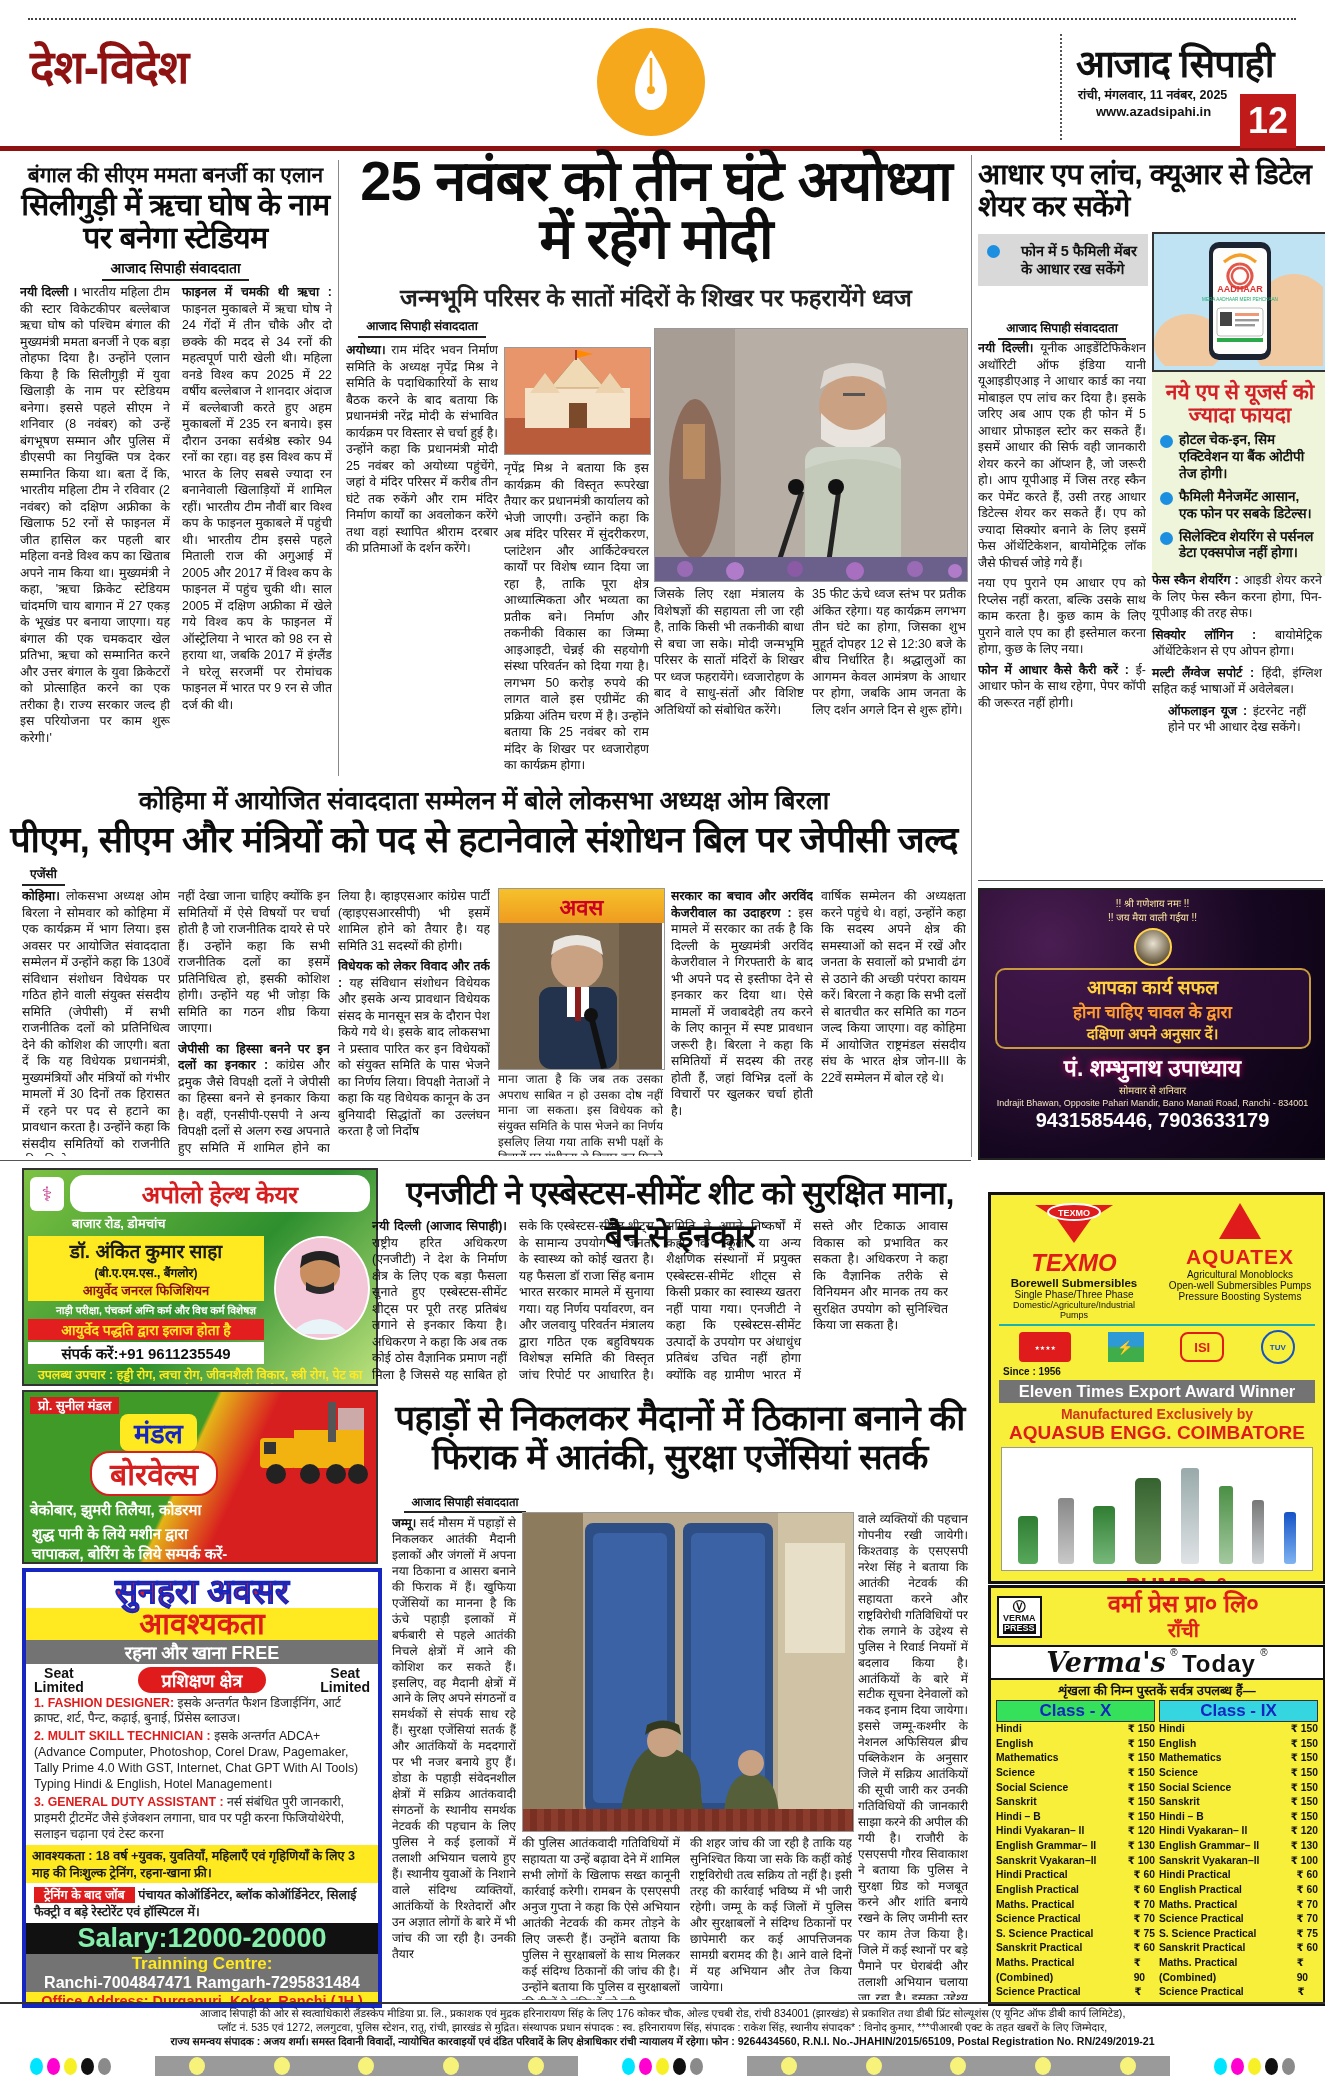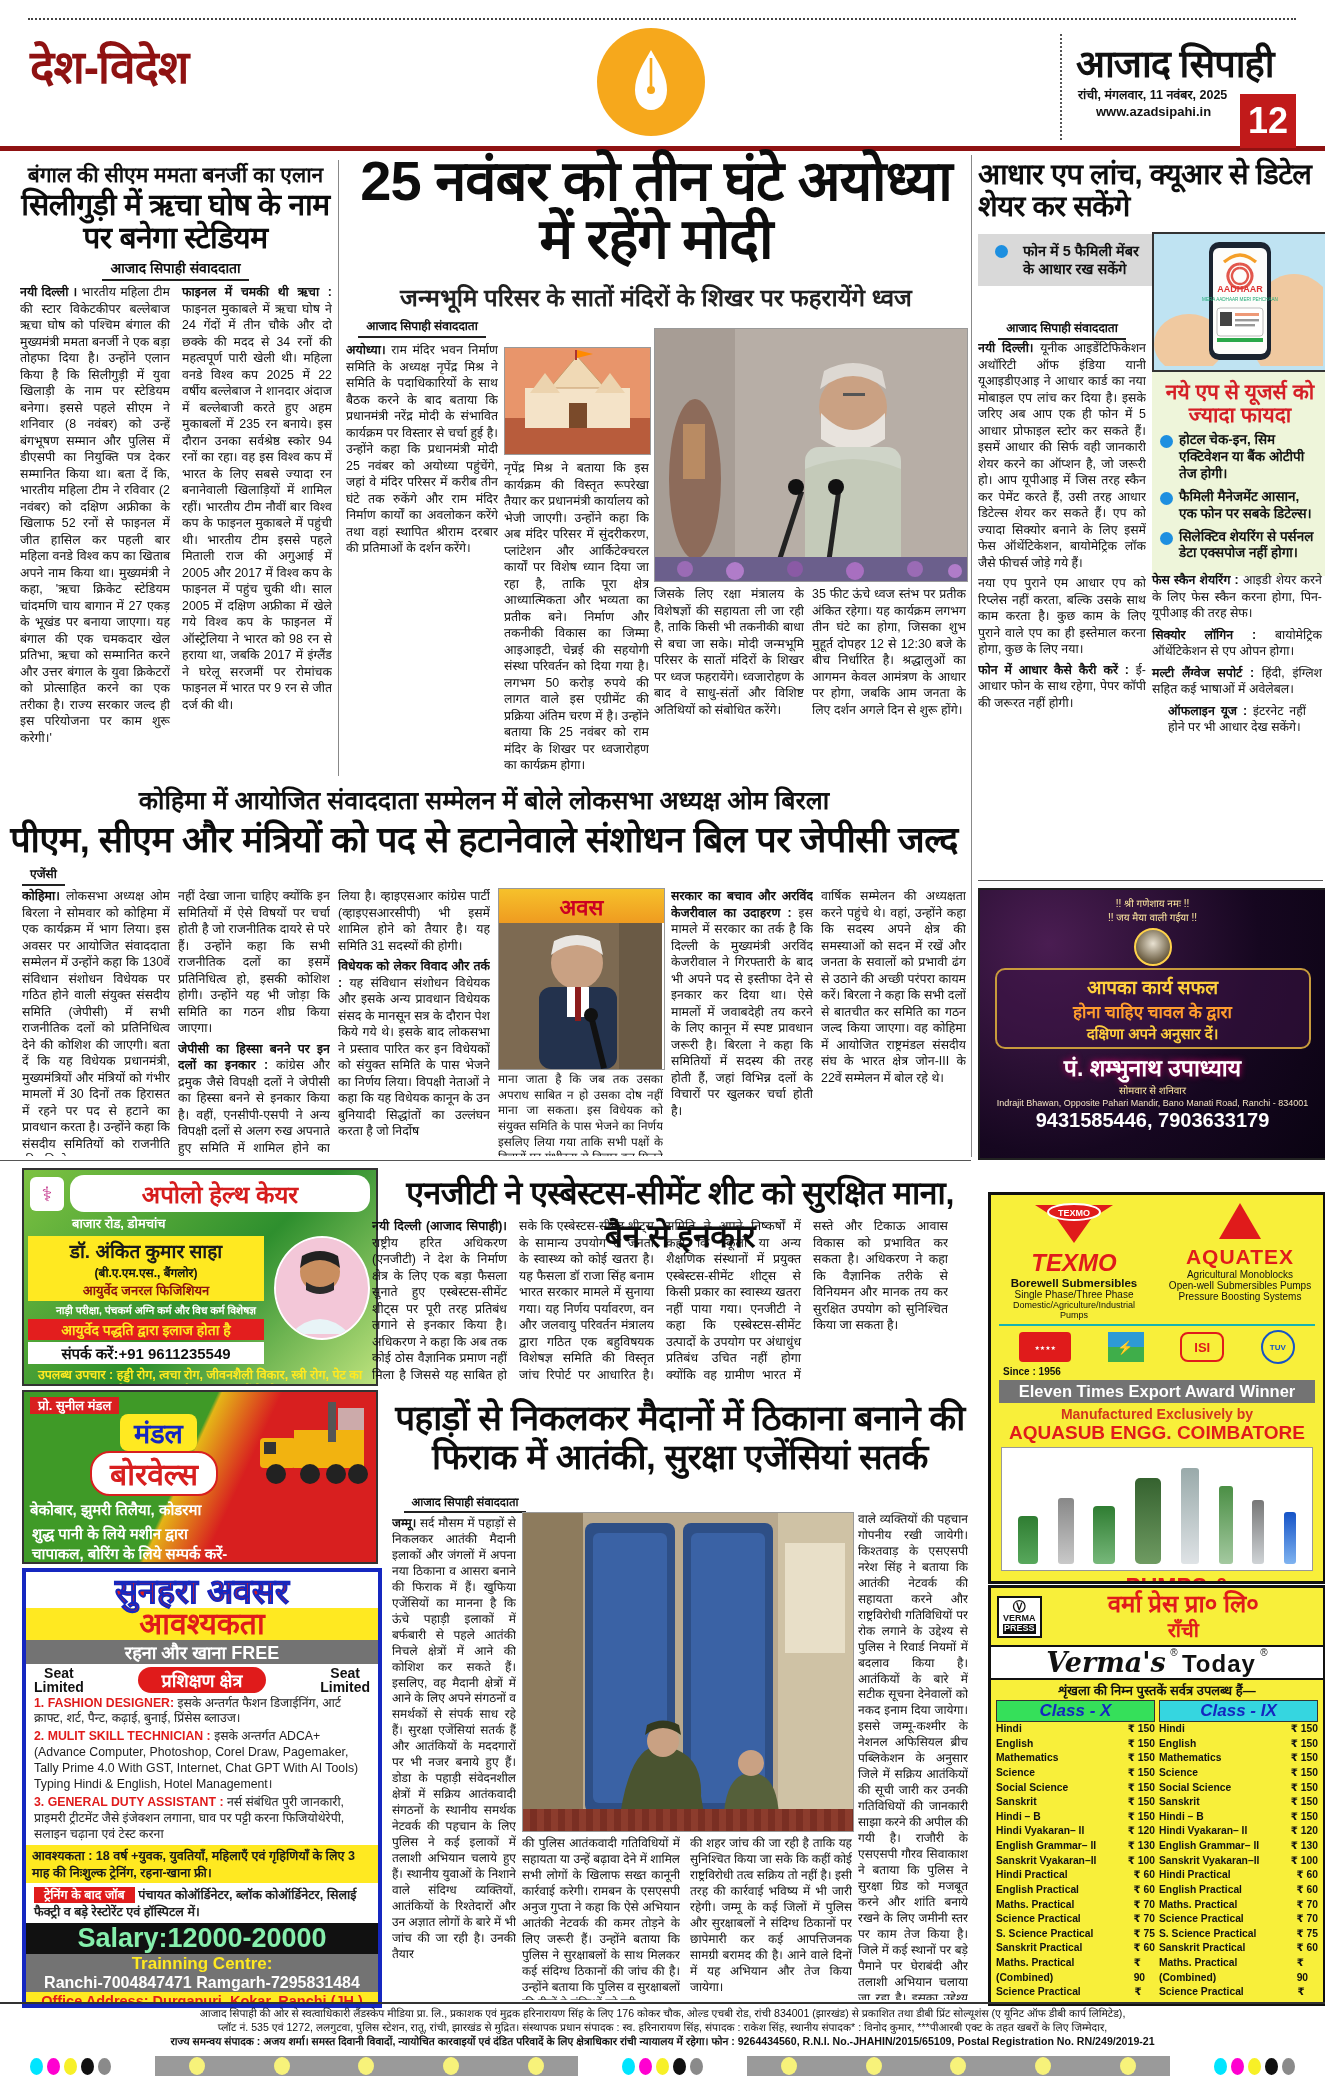--- a/index.html
+++ b/index.html
@@ -15,32 +15,32 @@
   .cols4{column-count:4;column-gap:12px;}
   .kicker{font-weight:bold;}
   .headline{font-weight:bold;color:#0d0d0d;letter-spacing:-0.5px;}
   .byline{font-weight:bold;font-size:13px;border-bottom:2px solid #222;display:inline-block;padding:0 8px 2px;}
   .vrule{border-left:1px solid #888;}
   .hrule{border-top:1px solid #555;}
   .subhead-inline{font-weight:bold;}
   
   .page-box{background:#c11a1a;color:#fff;font-weight:bold;display:flex;align-items:center;justify-content:center;}
   
-  .graybox{background:#d9d9d9;display:flex;gap:15px;padding:8px 17px;align-items:flex-start;}
+  .graybox{background:#d9d9d9;display:flex;gap:21px;padding:8px 9px;align-items:flex-start;}
   .bluedot{width:13px;height:13px;border-radius:50%;background:#1d8fe0;flex:none;margin-top:3px;}
   .benefits{background:#eef5da;padding:6px 8px;}
   .benefits .ttl{color:#d51f26;font-weight:bold;font-size:21px;line-height:1.1;text-align:center;margin:2px 0 6px;}
   .benefit-item{display:flex;gap:6px;font-weight:bold;font-size:13.5px;line-height:1.25;margin-bottom:6px;}
   .feat{font-size:12.4px;line-height:1.33;text-align:justify;}
   .feat .fh{font-weight:bold;}
   .texmo{background:#f8ef3a;border:3px solid #111;font-family:"Liberation Sans",sans-serif;}
   .bluebar{background:#737373;color:#fff;font-weight:bold;text-align:center;}
   .verma{background:#f8ef3a;border:3px solid #111;}
   .vrow{display:flex;justify-content:space-between;font-size:10.3px;font-weight:bold;line-height:1.42;}
-  .vhead{font-weight:bold;text-align:center;font-size:17px;color:#1527c0;border:1px solid #333;font-style:italic;}
+  .vhead{font-weight:bold;text-align:center;font-size:17px;color:#1527c0;border:1px solid #333;}
   .sunehra{background:#fff;border:4px solid #1527c0;}
   .astro{background:radial-gradient(circle at 20% 20%,#4a1d52,#160720 60%,#0a0312);}
   .apollo{background:linear-gradient(135deg,#7dc242,#2e8f2e 55%,#bde27d);border:2px solid #333;}
   .mandal{background:linear-gradient(115deg,#3f9a27 45%,#e5b517 46%,#d81f1f 60%);border:2px solid #333;}
   .footer-line{font-size:10.6px;line-height:1.3;}
   .regmark{display:flex;align-items:center;gap:4px;}
   .dot{width:13px;height:17px;border-radius:50%;}
   .graybar{background:#9a9a9a;height:20px;display:flex;align-items:center;justify-content:space-around;}
   .oval{width:16px;height:18px;border-radius:50%;background:#f7f27a;}
 </style>

